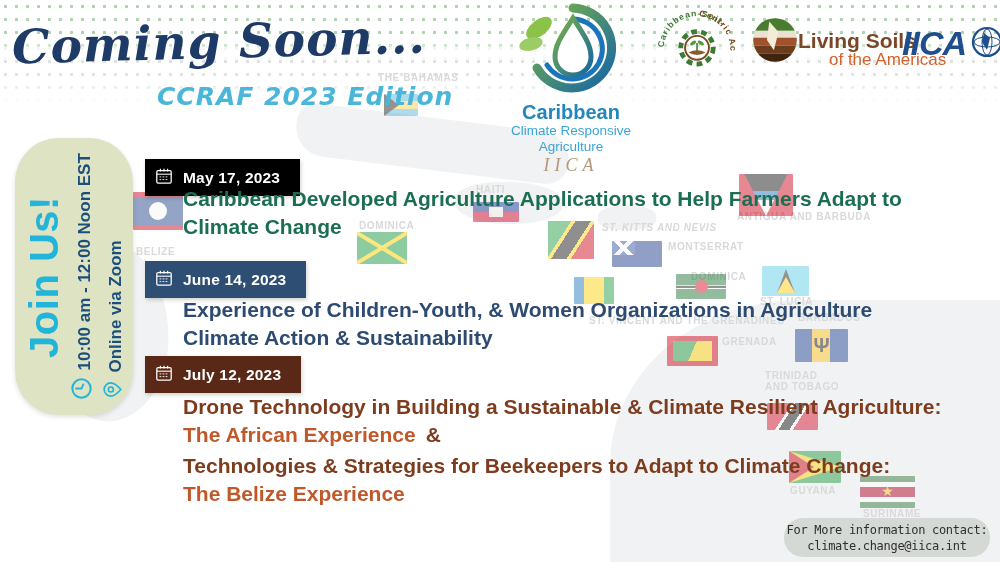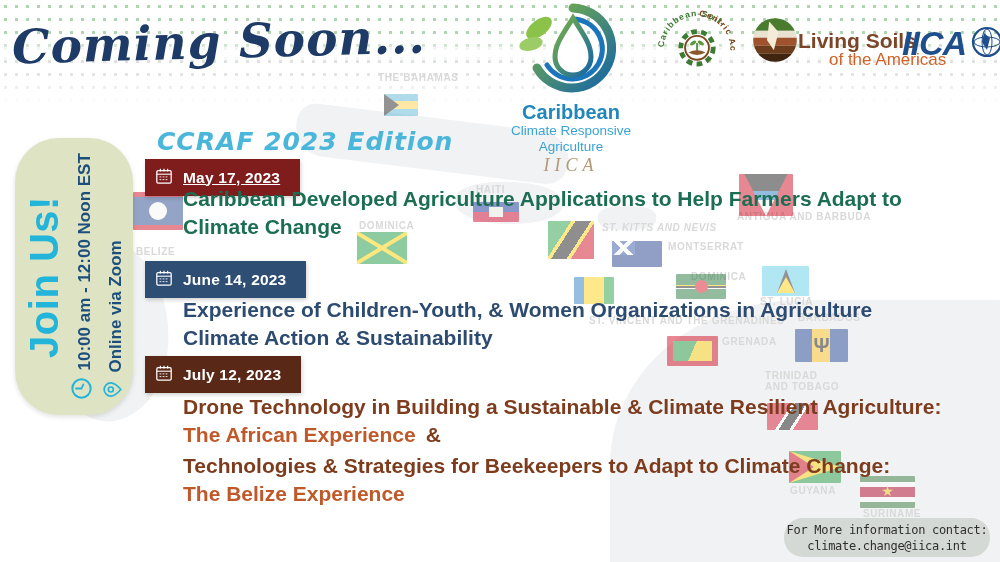--- a/index.html
+++ b/index.html
@@ -71,21 +71,21 @@
   .f-suriname{background:linear-gradient(180deg,#377e3f 20%,#fff 20% 35%,#b40a2d 35% 65%,#fff 65% 80%,#377e3f 80%);}
   .f-suriname::after{content:"★";position:absolute;left:0;right:0;top:50%;transform:translateY(-55%);
     text-align:center;color:#ecc81d;font-size:14px;}
 
   
   .coming-soon{position:absolute;left:12px;top:14px;z-index:3;
     font-family:"DejaVu Serif",serif;font-style:italic;font-weight:600;
     font-size:47px;color:#1e3a66;letter-spacing:1px;transform:rotate(-1.5deg);}
   .edition{position:absolute;left:157px;top:82px;z-index:3;
     font-family:"DejaVu Sans",sans-serif;font-style:italic;font-weight:600;
-    font-size:25px;color:#4ab6d9;letter-spacing:1px;margin-top:45px;}
+    font-size:25px;color:#4ab6d9;letter-spacing:1px;}
 
   
   .forum-logo{position:absolute;left:478px;top:2px;width:186px;text-align:center;z-index:3;}
   .forum-line1{font-size:20px;font-weight:600;color:#2187bc;line-height:21px;}
   .forum-line2{font-size:13.5px;font-weight:500;color:#3ba4d4;line-height:16px;}
   .forum-line3{font-family:"Liberation Serif",serif;font-style:italic;font-size:18px;
     color:#b59877;letter-spacing:5px;line-height:20px;}
 
   
   .soil-logo{position:absolute;left:654px;top:0;z-index:3;}
@@ -102,21 +102,21 @@
     transform:rotate(-90deg);display:flex;flex-direction:column;justify-content:center;
     align-items:flex-start;padding-left:0;gap:5px;}
   .join-us{align-self:center;font-size:40px;font-weight:bold;color:#23b5d9;letter-spacing:.5px;line-height:44px;}
   .pill-row{display:flex;align-items:center;gap:7px;padding-left:16px;
     font-size:17px;font-weight:bold;color:#1d4f7c;white-space:nowrap;}
 
   
   .badge{position:absolute;left:145px;height:37px;display:inline-flex;align-items:center;gap:10px;
     padding:0 20px 0 10px;color:#fff;font-size:15.5px;font-weight:bold;letter-spacing:.2px;z-index:2;
     box-shadow:1px 2px 4px rgba(0,0,0,.18);}
-  .badge-green{background:#7f1d1d;text-decoration:underline;} .badge-blue{background:#2f4e73;} .badge-brown{background:#5a2817;}
+  .badge-green{background:#000000;} .badge-blue{background:#2f4e73;} .badge-brown{background:#5a2817;}
   .ev-title{position:absolute;left:183px;font-size:21px;font-weight:bold;line-height:28px;
     white-space:nowrap;z-index:2;}
   .t-green{color:#1c6e52;} .t-blue{color:#2d4b70;} .t-brown{color:#7d3c1d;}
   .hl{color:#c0592a;} .amp{color:#7d3c1d;margin-left:10px;}
 
   
   .contact{position:absolute;left:784px;top:518px;width:206px;height:39px;background:#d5d9d5;
     border-radius:19px;z-index:2;display:flex;flex-direction:column;justify-content:center;
     text-align:center;font-family:"DejaVu Sans Mono",monospace;font-size:12px;
     color:#2e2e2e;line-height:16px;letter-spacing:-.3px;}

